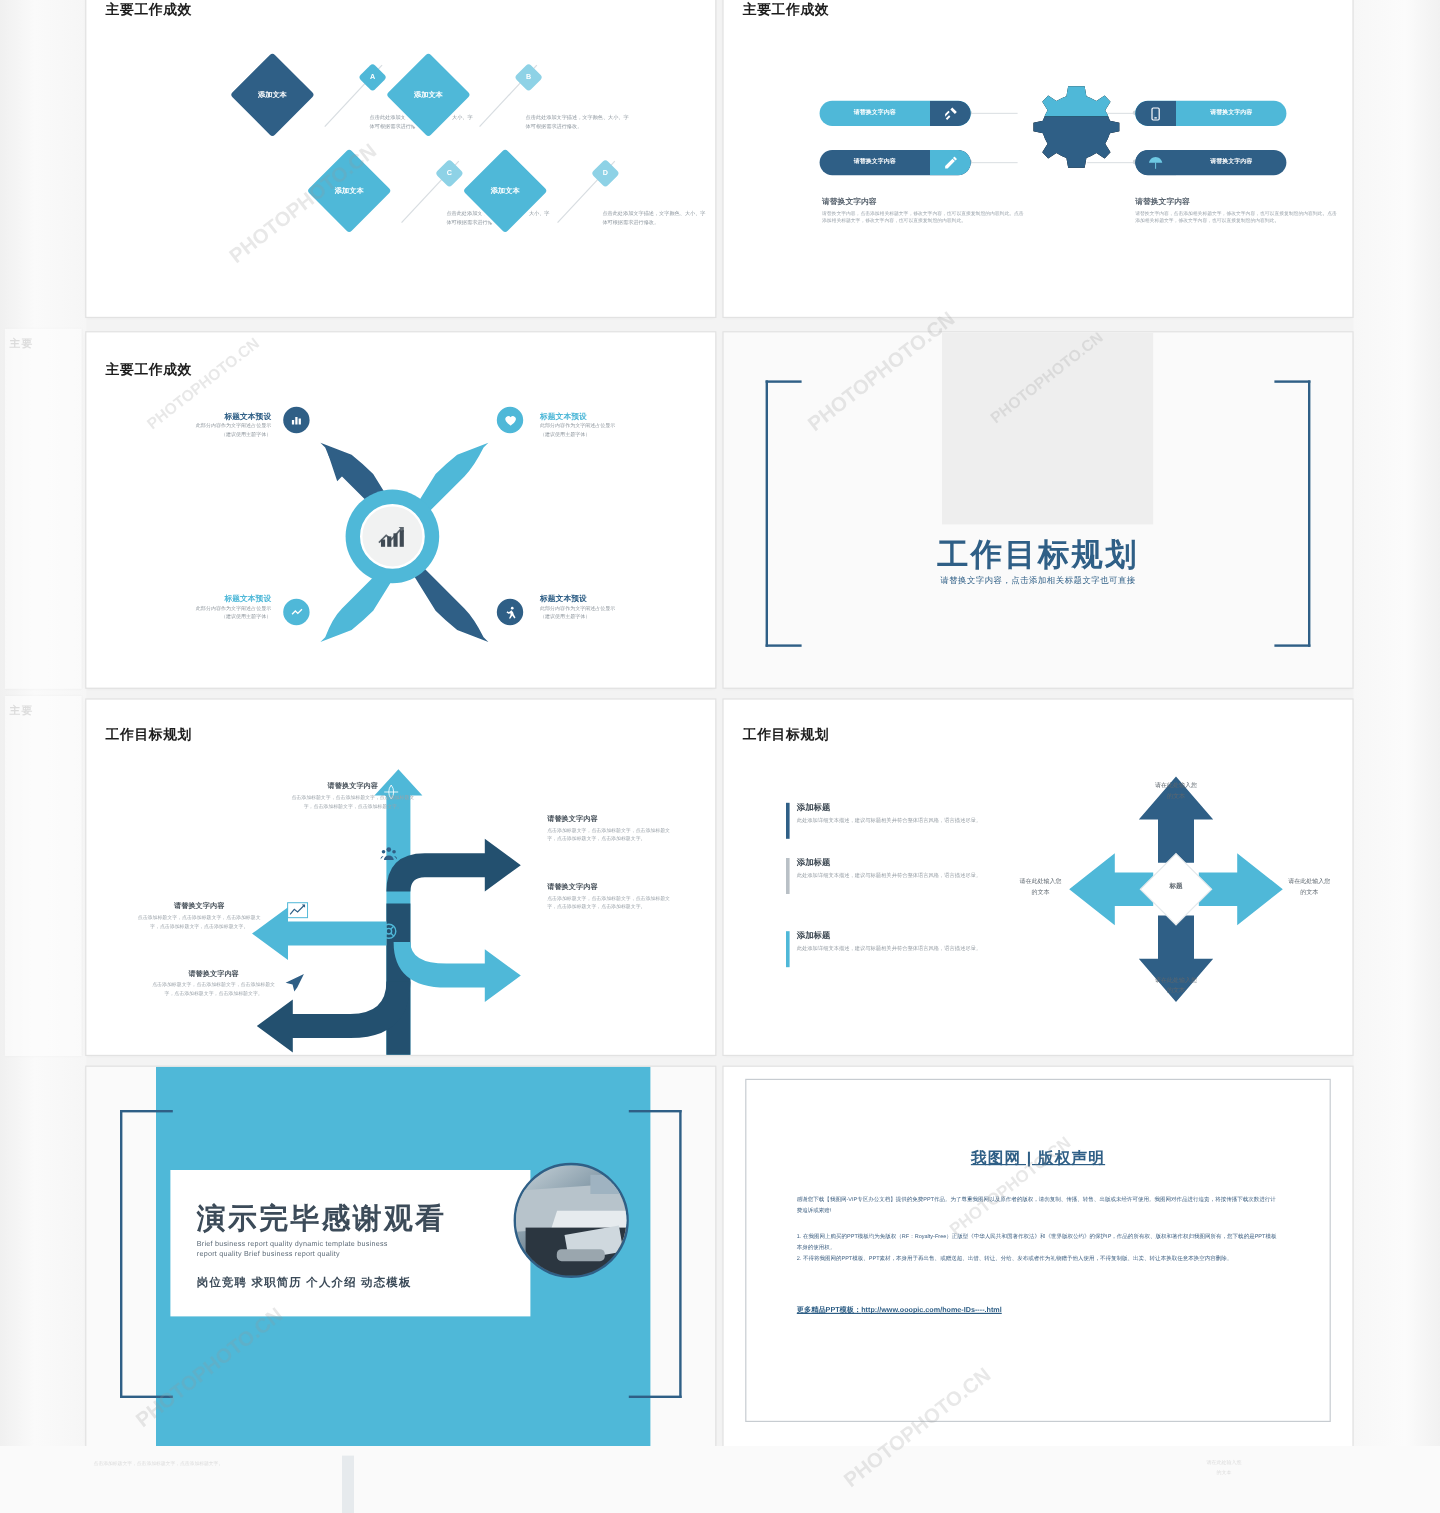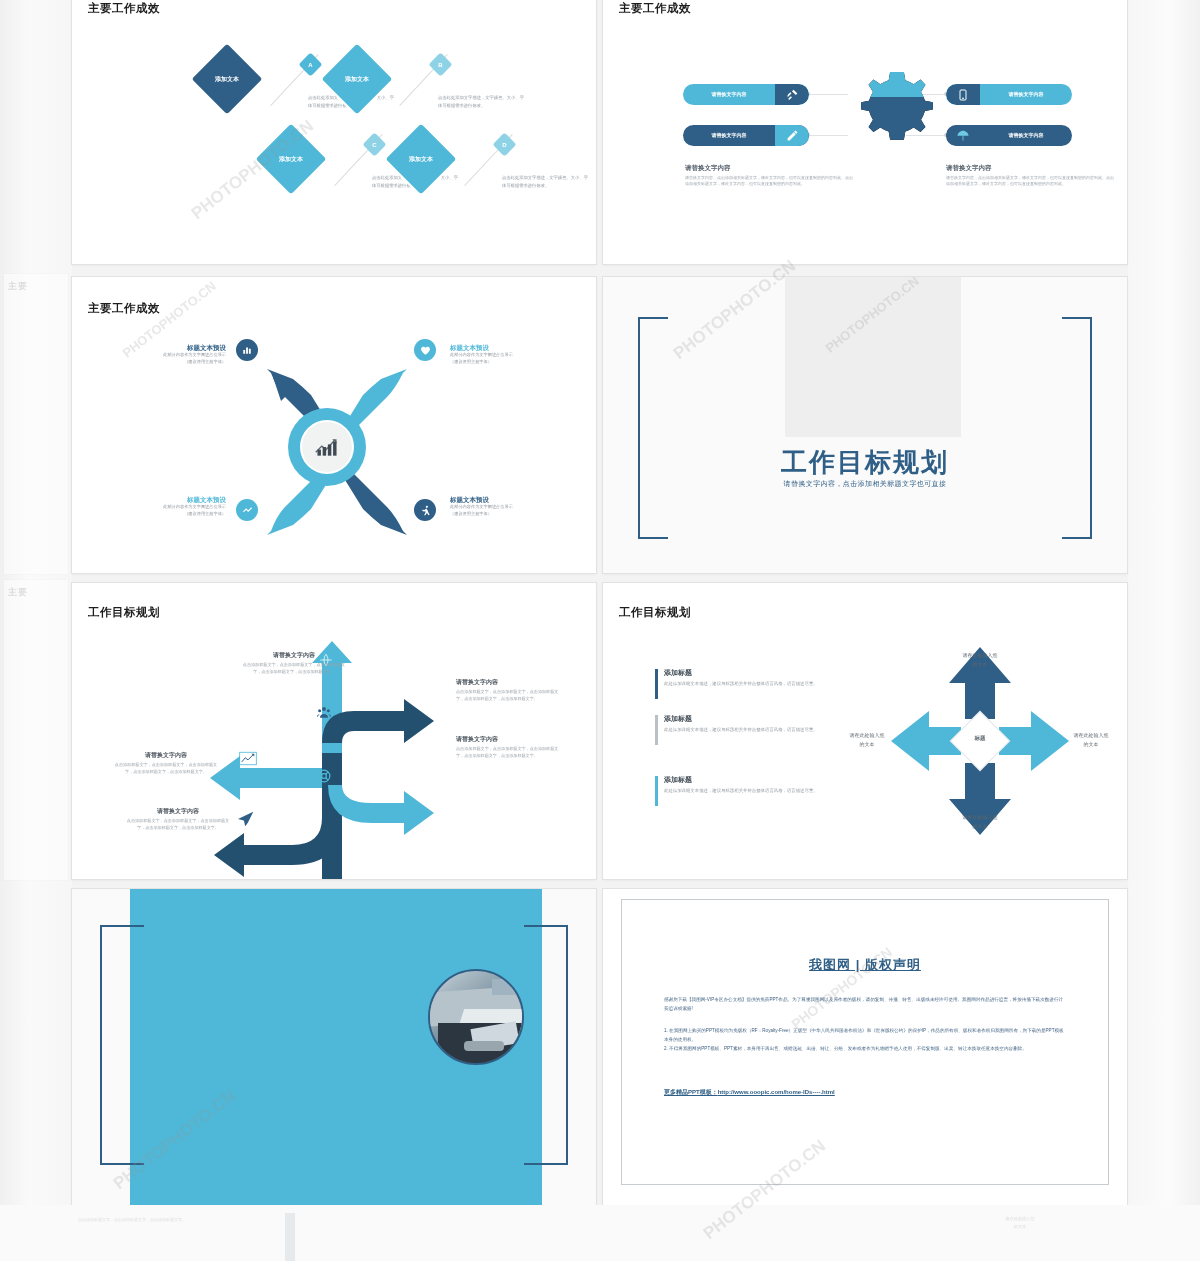--- a/index.html
+++ b/index.html
@@ -506,20 +506,26 @@
 的文本</div>
   <div class="crosslab" style="left:448px;top:148px;width:80px;white-space:pre-line;">请在此处输入您
 的文本</div>
 </div>
 
 <div class="slide" style="left:0px;top:889px;width:524px;height:316px;background:#fafafa;">
   <div class="ty-band" style="left:58px;top:0;width:412px;height:316px;"></div>
   <div class="ty-frame" style="left:28px;top:36px;width:44px;height:240px;border-right:none;"></div>
   <div class="ty-frame" style="left:452px;top:36px;width:44px;height:240px;border-left:none;"></div>
 
+  <div class="ty-card" style="left:70px;top:86px;width:300px;height:122px;">
+    <div class="ty-main" style="position:absolute;left:22px;top:24px;">演示完毕感谢观看</div>
+    <div class="ty-en" style="position:absolute;left:22px;top:58px;width:262px;">Brief business report quality dynamic template business</div>
+    <div class="ty-en" style="position:absolute;left:22px;top:67px;width:262px;">report quality Brief business report quality</div>
+    <div class="ty-kw" style="position:absolute;left:22px;top:88px;">岗位竞聘   求职简历  个人介绍   动态模板</div>
+  </div>
 
   <div class="ty-photo" style="left:356px;top:80px;">
     <i style="left:-6px;top:18px;width:110px;height:34px;background:#b7c3cb;transform:rotate(-4deg);"></i>
     <i style="left:30px;top:38px;width:70px;height:26px;background:#e6ebee;transform:skewX(-18deg);"></i>
     <i style="left:8px;top:52px;width:92px;height:44px;background:#2b3640;"></i>
     <i style="left:42px;top:54px;width:46px;height:22px;background:#cfd8de;transform:rotate(-10deg);"></i>
     <i style="left:34px;top:70px;width:40px;height:10px;background:#9aa6ae;border-radius:4px;"></i>
     <i style="left:62px;top:8px;width:26px;height:16px;background:#9fb3c1;"></i>
   </div>
 </div>

